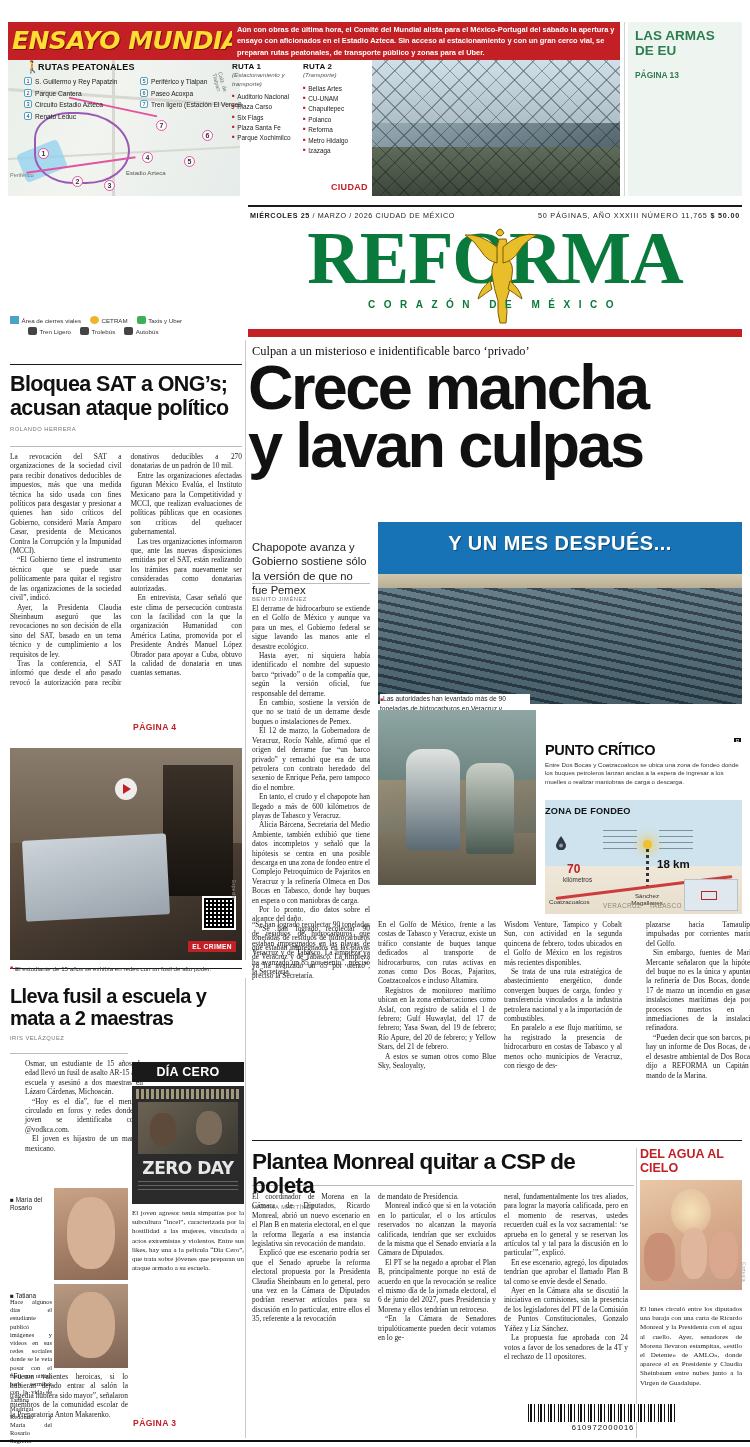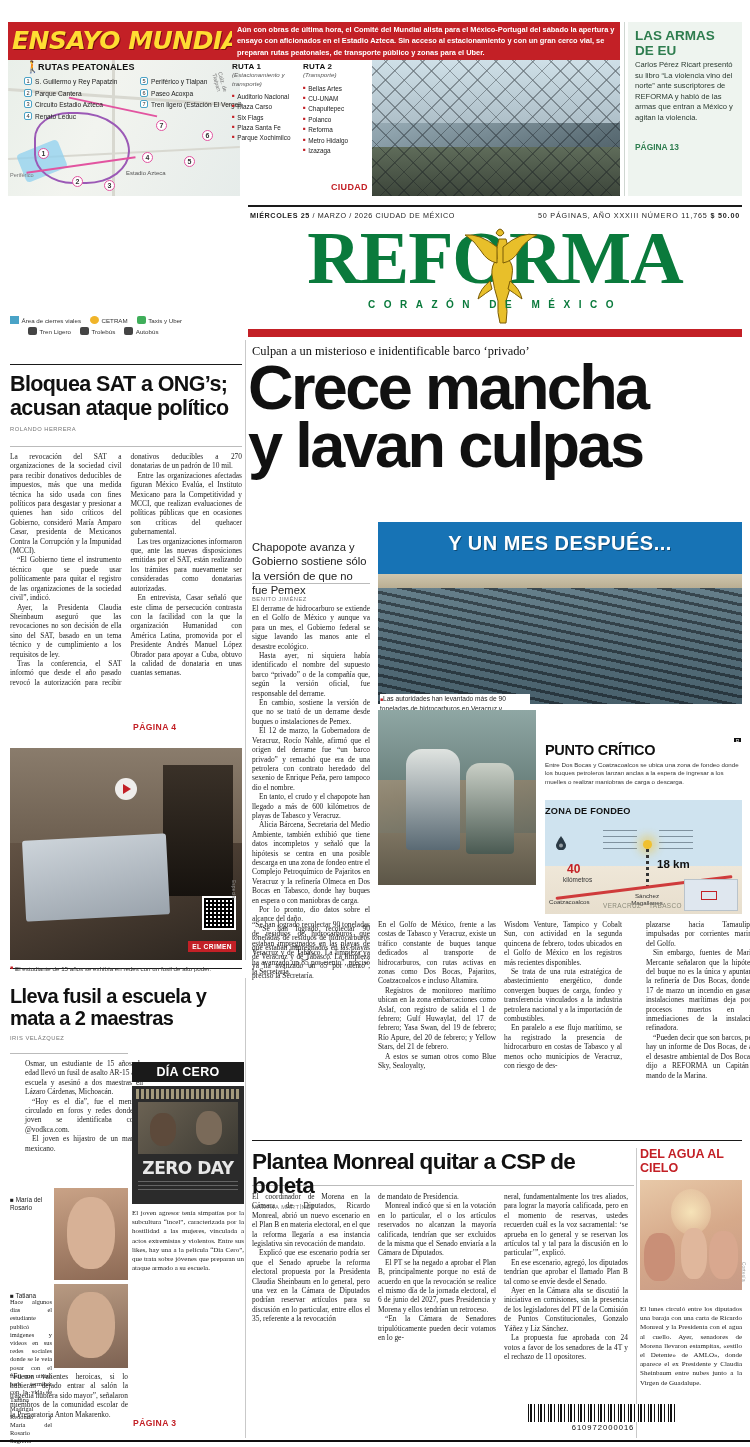--- a/index.html
+++ b/index.html
@@ -65,21 +65,21 @@
   .fence-sky { position:absolute; left:0; top:0; width:100%; height:46%;
      background:linear-gradient(180deg,#cfe0e8,#aebfc8); }
   .fence-ground { position:absolute; left:0; bottom:0; width:100%; height:36%;
      background:linear-gradient(180deg,#5f6c5a,#3c453a); }
 
   
   .armas { position:absolute; left:628px; top:22px; width:114px; height:174px;
      background:#eef4ef; padding:6px 7px; }
   .armas h3 { color:#2e7d4f; font-size:13.5px; line-height:15px; font-weight:bold; margin-bottom:2px;}
   .armas p { font-size:7.6px; line-height:10.6px; color:#2b3b31; }
-  .armas .pag { color:#2e7d4f; font-weight:bold; font-size:8.4px; margin-top:18px;}
+  .armas .pag { color:#2e7d4f; font-weight:bold; font-size:8.4px; margin-top:12px;}
   .vrule { position:absolute; background:#cfd6d1; width:1px; }
 
   
   .masthead { position:absolute; left:248px; top:205px; width:494px; height:118px; background:#fff;}
   .mh-line { position:absolute; left:0; top:0; width:100%; height:1.5px; background:#1a1a1a;}
   .mh-meta { position:absolute; left:2px; top:6px; width:490px; font-size:7.2px; letter-spacing:.6px; color:#222;}
   .mh-meta b { font-weight:bold; }
   .mh-meta .right { position:absolute; right:0; top:0; letter-spacing:.8px; }
   .mh-title { position:absolute; left:0; top:16px; width:494px; height:74px;
      font-family:"Liberation Serif", serif; font-weight:bold; font-size:74px;
@@ -311,21 +311,20 @@
     <div class="ciudad-tag">CIUDAD</div>
 
     <div class="fencephoto">
       <div class="fence-sky"></div>
       <div class="fence-ground"></div>
       <div class="fence-mesh"></div>
     </div>
 
     <div class="armas">
       <h3>LAS ARMAS DE EU</h3>
-      <p>Carlos Pérez Ricart presentó su libro “La violencia vino del norte” ante suscriptores de REFORMA y habló de las armas que entran a México y agitan la violencia.</p>
       <div class="pag">PÁGINA 13</div>
     </div>
     <div class="vrule" style="left:624px;top:22px;height:174px;"></div>
   </div>
 
   <div class="legend">
     <div class="row">
       <span class="item">
         <i class="sw" style="background:#4aa3c7;"></i>
         <span>Área de cierres viales</span>
@@ -508,21 +507,21 @@
         <path d="M6 0 C6 0 1 7 1 9.5 A5 5 0 0 0 11 9.5 C11 7 6 0 6 0 Z" fill="#2b3a45"></path>
         <circle cx="6" cy="9.5" r="2" fill="#fff" opacity=".5"></circle>
       </svg>
       <div style="position:absolute;left:58px;top:30px;width:34px;height:22px;
         background:repeating-linear-gradient(180deg,#6b7d8a 0 1.2px,transparent 1.2px 6px);opacity:.8;"></div>
       <div style="position:absolute;left:114px;top:30px;width:34px;height:22px;
         background:repeating-linear-gradient(180deg,#6b7d8a 0 1.2px,transparent 1.2px 6px);opacity:.8;"></div>
       <div class="pc-dot"></div>
       <div class="pc-dash"></div>
       <div class="pc-18">18 km</div>
-      <div class="pc-90">40</div>
+      <div class="pc-90">70</div>
       <div class="pc-km">kilómetros</div>
       <div class="pc-coast"></div>
       <div class="pc-lbl" style="left:4px;top:98px;">Coatzacoalcos</div>
       <div class="pc-lbl" style="left:78px;top:92px;text-align:center;width:48px;">Sánchez Magallanes</div>
       <div class="pc-lbl" style="left:148px;top:78px;">Dos Bocas</div>
       <div class="pc-state" style="left:58px;top:102px;">VERACRUZ</div>
       <div class="pc-state" style="left:104px;top:102px;">TABASCO</div>
       <div class="pc-inset">
           <i></i>
         </div>

